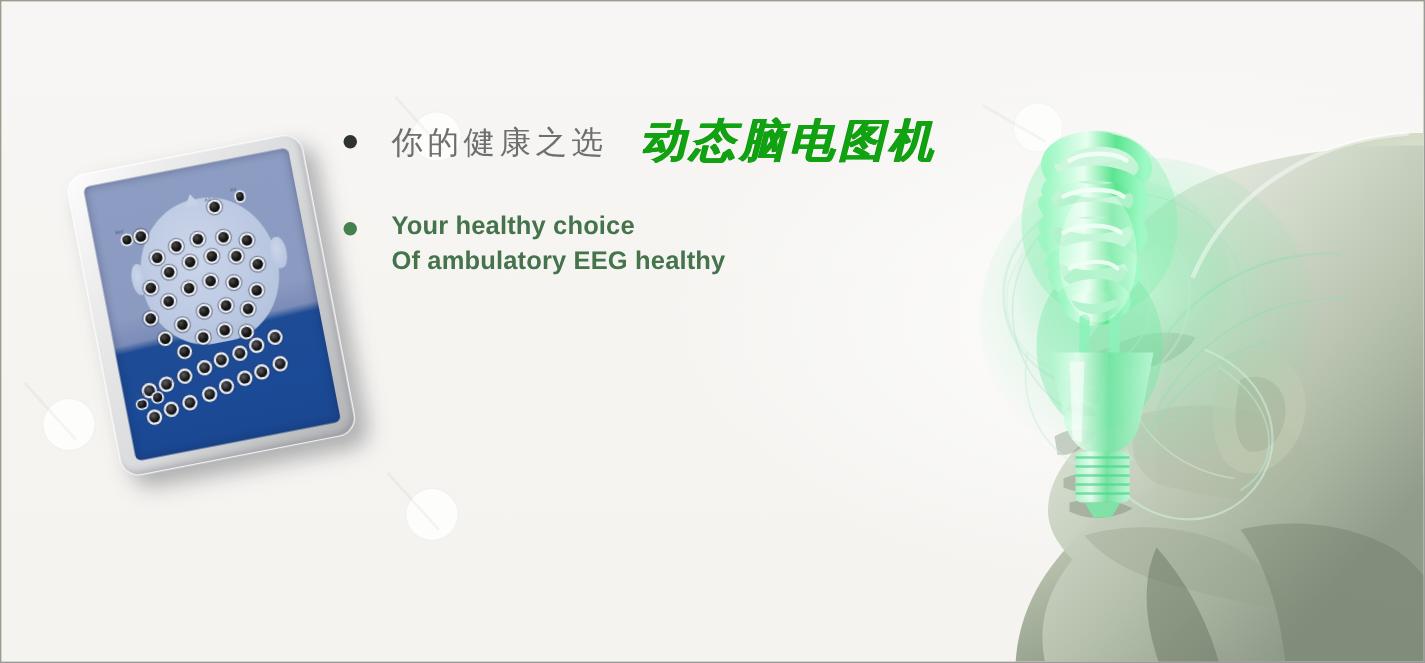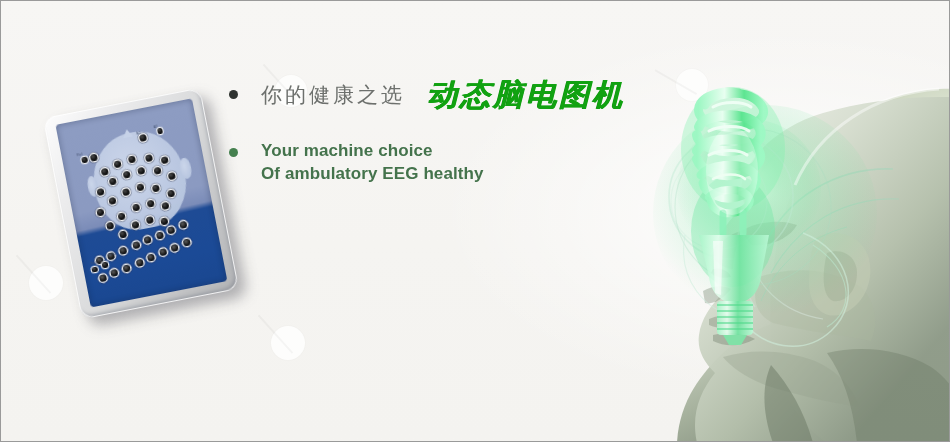--- a/index.html
+++ b/index.html
@@ -472,19 +472,19 @@
 
     <div class="line row-cn">
       <span class="bullet dark" style="background: rgb(47, 51, 48);"></span>
       <span class="cn-gray" style="color: rgb(109, 112, 109);">你的健康之选</span>
       <span class="cn-green" style="color: rgb(17, 162, 17);">动态脑电图机</span>
     </div>
 
     <div class="line">
       <span class="bullet green" style="background: rgb(69, 128, 79);"></span>
       <div class="en-block" style="color: rgb(68, 115, 76);">
-        <div>Your machine choice</div>
+        <div>Your healthy choice</div>
         <div>Of ambulatory EEG healthy</div>
       </div>
     </div>
 
   </div>
 </div>
 
 </body></html>

